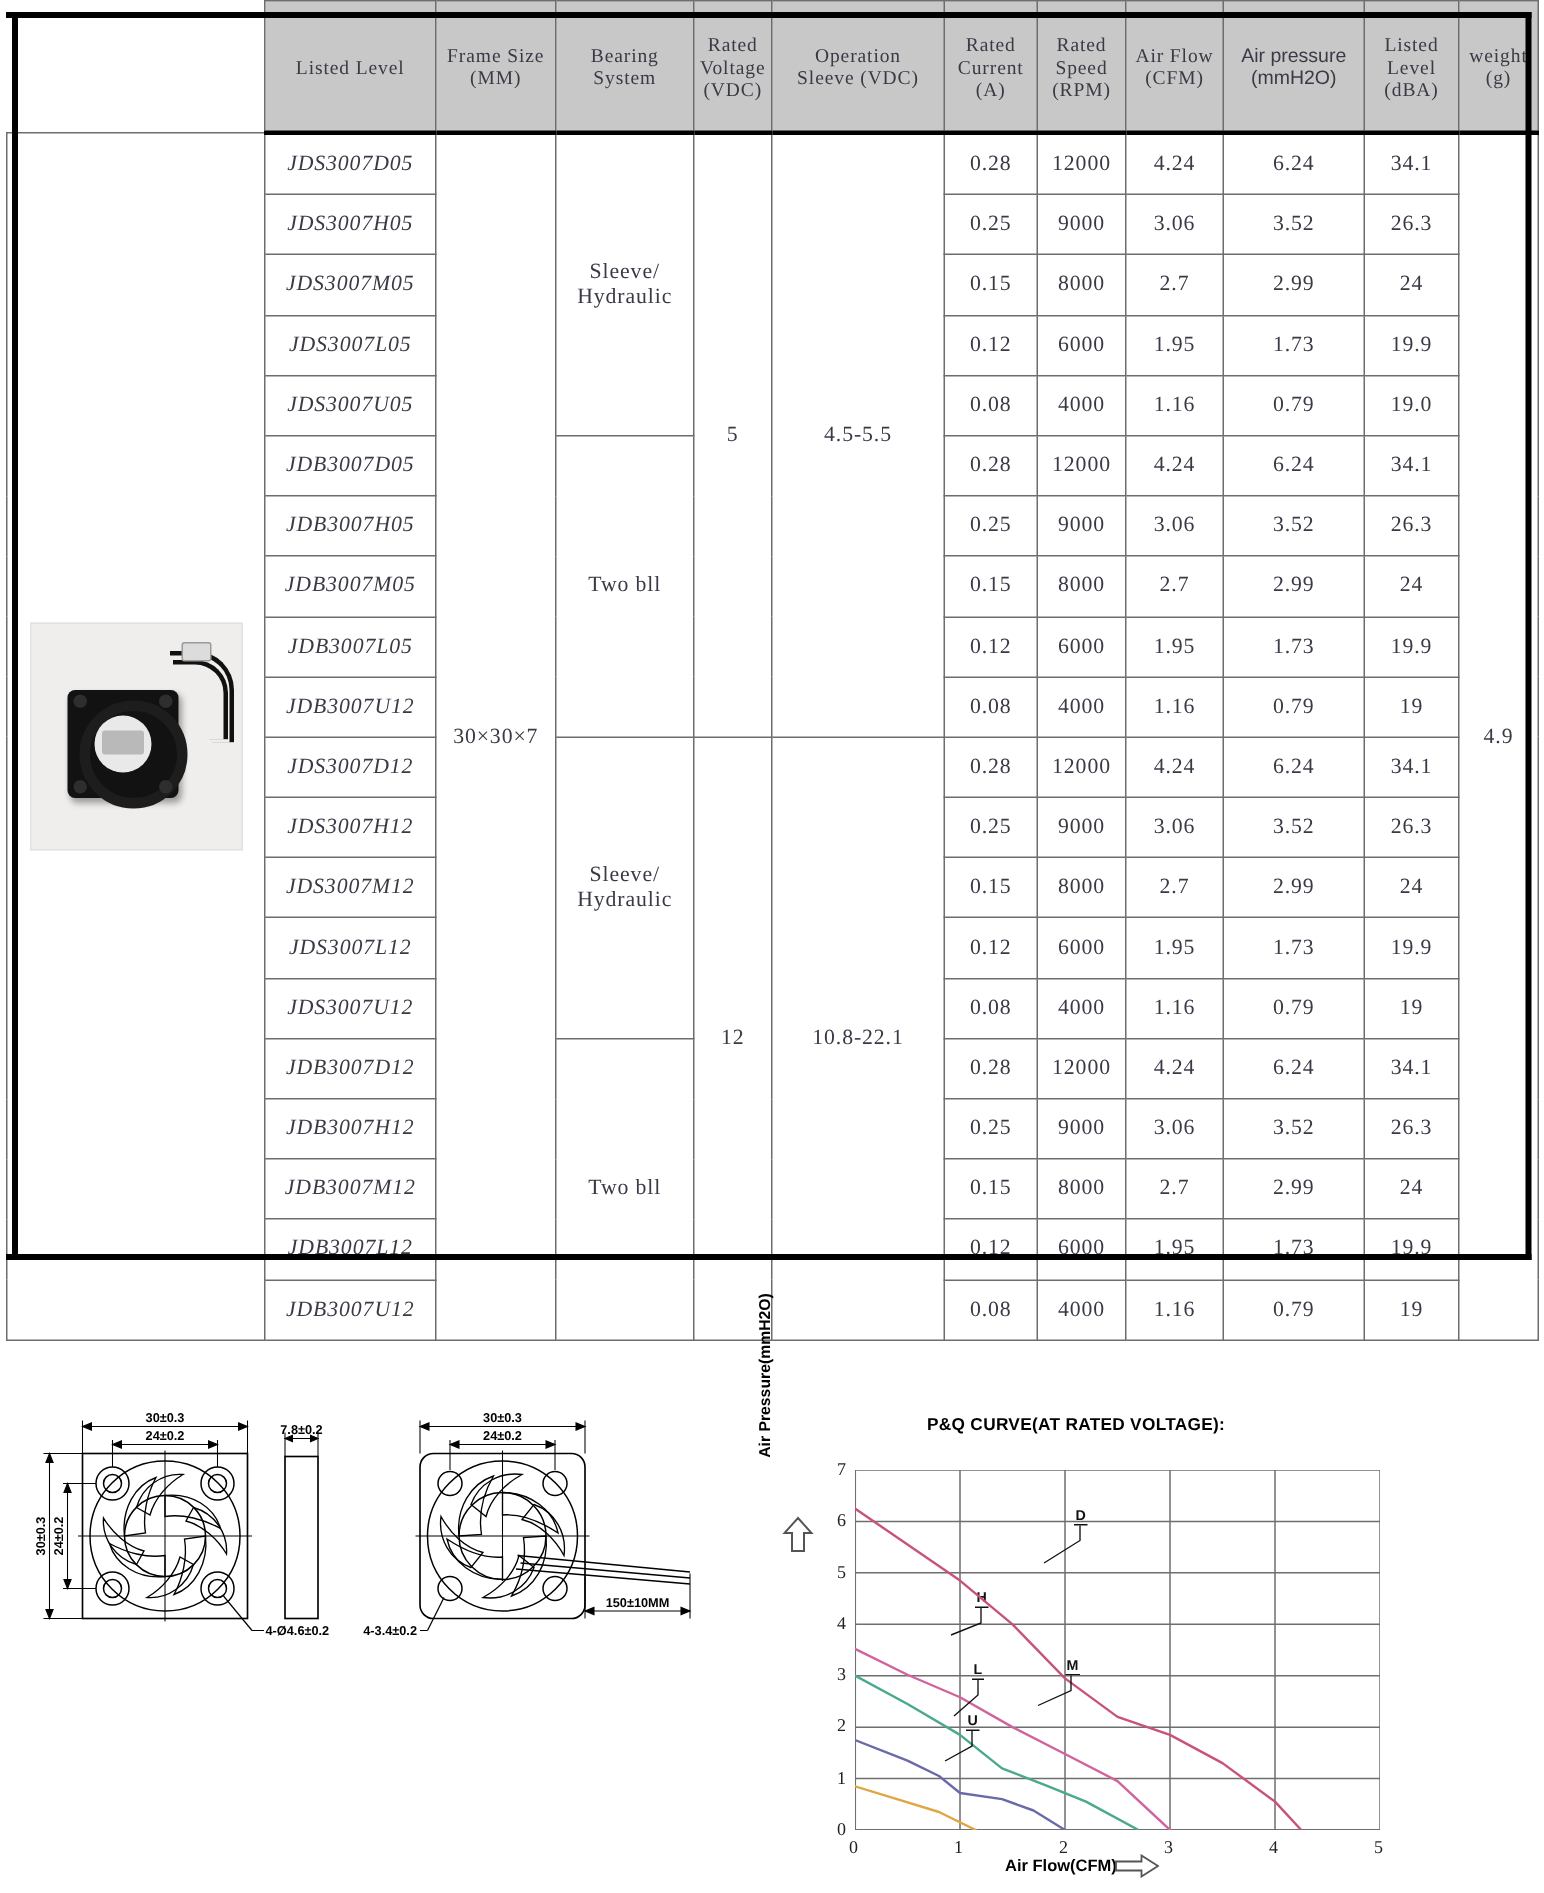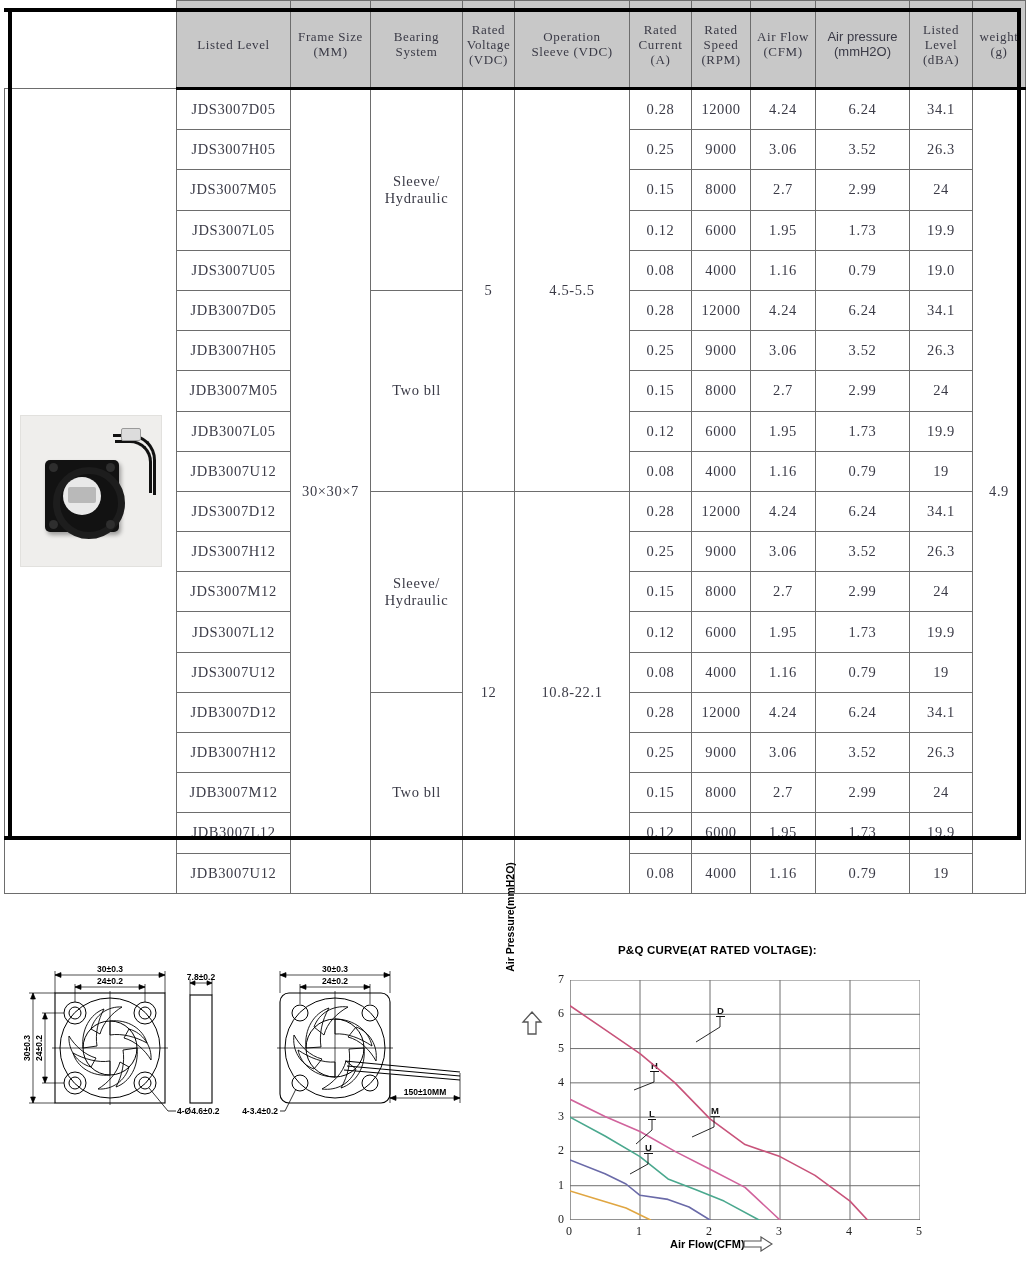--- a/index.html
+++ b/index.html
@@ -21,21 +21,21 @@
       background:#c8c8c8;height:84px;font-size:13px;line-height:15px;
       border-bottom:3px solid #000;
   }
   table.spec thead th.sans{font-family:"Liberation Sans",sans-serif;letter-spacing:0;margin-top:23px;}
   table.spec tbody td{height:37.2px;font-size:14.5px;}
   .outer-top{position:absolute;left:4px;top:8px;width:1017px;height:4px;background:#000;}
   .outer-bot{position:absolute;left:4px;top:836px;width:1017px;height:4px;background:#000;}
   .outer-left{position:absolute;left:8px;top:8px;width:4px;height:832px;background:#000;}
   .outer-right{position:absolute;left:1017px;top:8px;width:4px;height:832px;background:#000;}
   td.photo-cell{border-left:none;border-top:none;border-bottom:none;}
-  td.modelcell{font-size:14.5px;letter-spacing:1.2px;}
+  td.modelcell{font-size:14.5px;letter-spacing:1.2px;font-style:italic;}
   td.thickline{border-top:2px solid #2b2b2b;}
 
   
   .fanphoto{width:140px;height:150px;margin:0 auto;position:relative;
             background:#efeeec;border:1px solid #e2e1de;}
   .fan-body{position:absolute;left:24px;top:44px;width:74px;height:72px;
             background:#121212;border-radius:5px;
             box-shadow:2px 3px 4px rgba(0,0,0,.35);}
   .fan-hub{position:absolute;left:18px;top:17px;width:38px;height:38px;
            border-radius:50%;background:#e9e9e9;}
@@ -48,21 +48,21 @@
   .fan-wire{position:absolute;left:92px;top:18px;width:40px;height:58px;
             border-top:3px solid #111;border-right:3px solid #111;
             border-top-right-radius:26px;}
   .fan-wire2{position:absolute;left:94px;top:24px;width:34px;height:50px;
             border-top:3px solid #111;border-right:3px solid #111;
             border-top-right-radius:22px;}
   .fan-conn{position:absolute;left:100px;top:12px;width:18px;height:11px;
             background:#dcdcdc;border:1px solid #9a9a9a;border-radius:2px;}
 
   
-  .draw-area{position:absolute;left:0;top:943px;width:500px;height:260px;}
+  .draw-area{position:absolute;left:0;top:919px;width:500px;height:260px;}
   .chart-area{position:absolute;left:500px;top:930px;width:529px;height:330px;}
   .dim-txt{font-family:"Liberation Sans",sans-serif;font-size:8.5px;
            font-weight:bold;fill:#000;}
 
   
   .chart-title{position:absolute;left:118px;top:14px;
       font-family:"Liberation Sans",sans-serif;font-size:11.5px;
       font-weight:bold;color:#000;letter-spacing:.2px;}
   .ylabel{position:absolute;left:4px;top:72px;width:170px;
       transform:rotate(-90deg);transform-origin:0 0;

